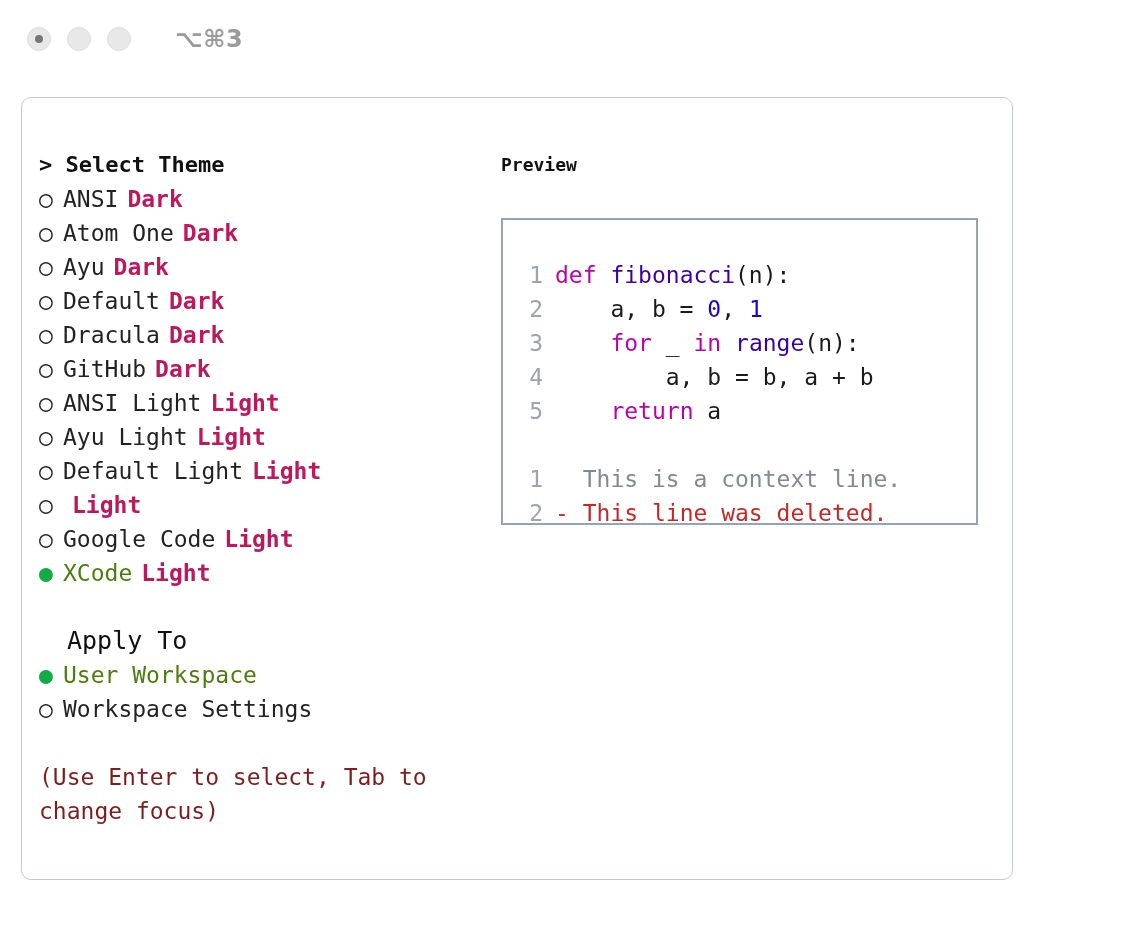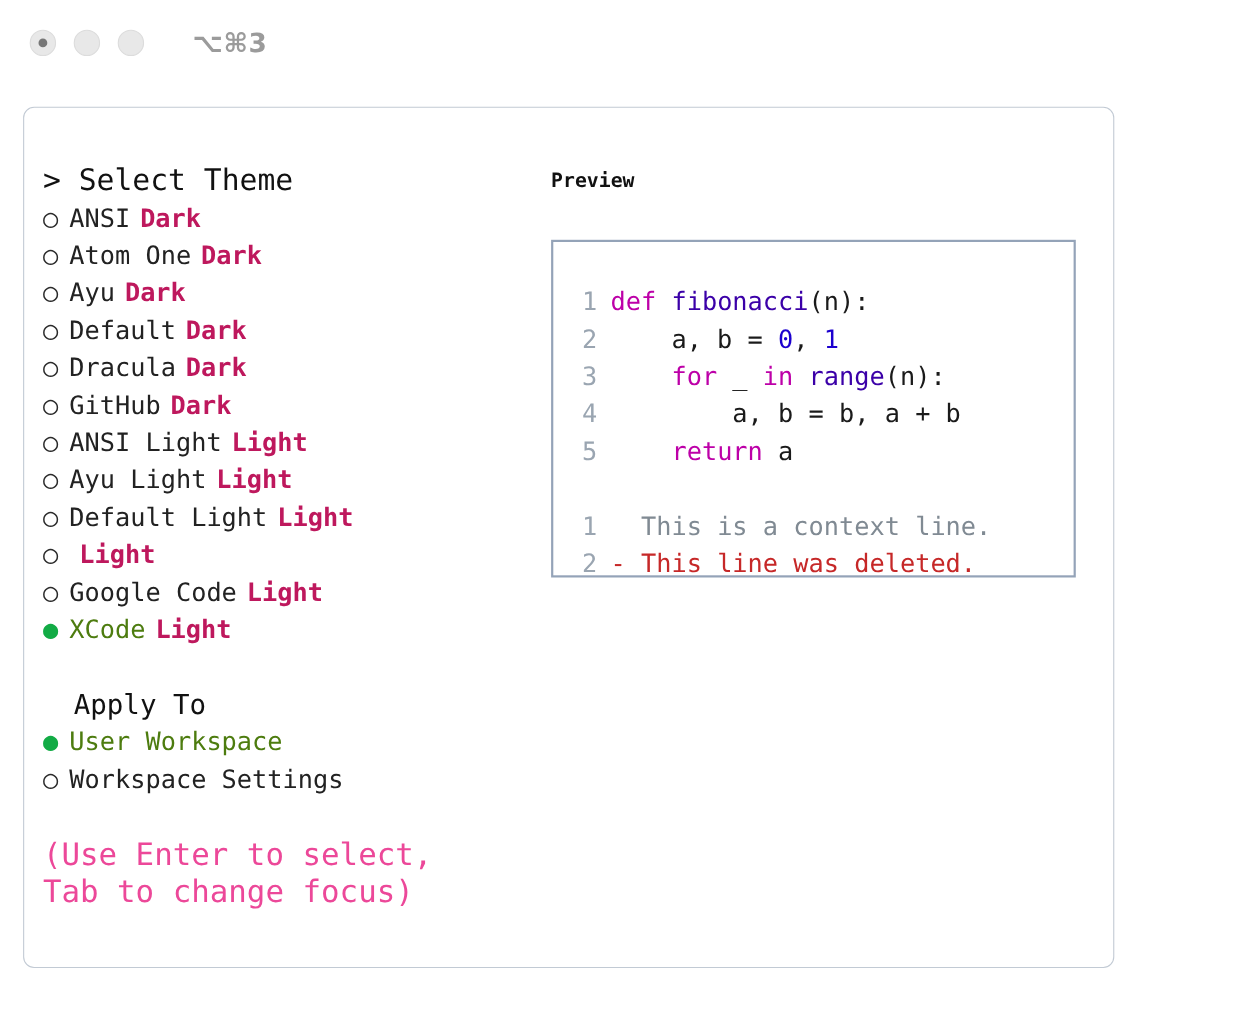--- a/index.html
+++ b/index.html
@@ -88,22 +88,22 @@
 
   
   .left-col {
     position: absolute;
     left: 17px;
     top: 50px;
     width: 460px;
   }
 
   .section-title {
-    font-size: 27px;
-    font-weight: normal;
+    font-size: 22px;
+    font-weight: bold;
     color: #111111;
     line-height: 34px;
     white-space: pre;
   }
 
   .opt-row {
     display: flex;
     align-items: baseline;
     line-height: 34px;
     font-size: 23px;
@@ -130,23 +130,23 @@
   .apply-title {
     font-size: 25px;
     color: #111111;
     line-height: 34px;
     padding-left: 28px;
     white-space: pre;
   }
 
   .hint {
     margin-top: 34px;
-    font-size: 28px;
-    line-height: 34px;
-    color: #ec4899;
+    font-size: 23px;
+    line-height: 34px;
+    color: #7f1d1d;
     width: 420px;
     white-space: pre-wrap;
   }
 
   
   .right-col {
     position: absolute;
     left: 479px;
     top: 50px;
     width: 490px;

